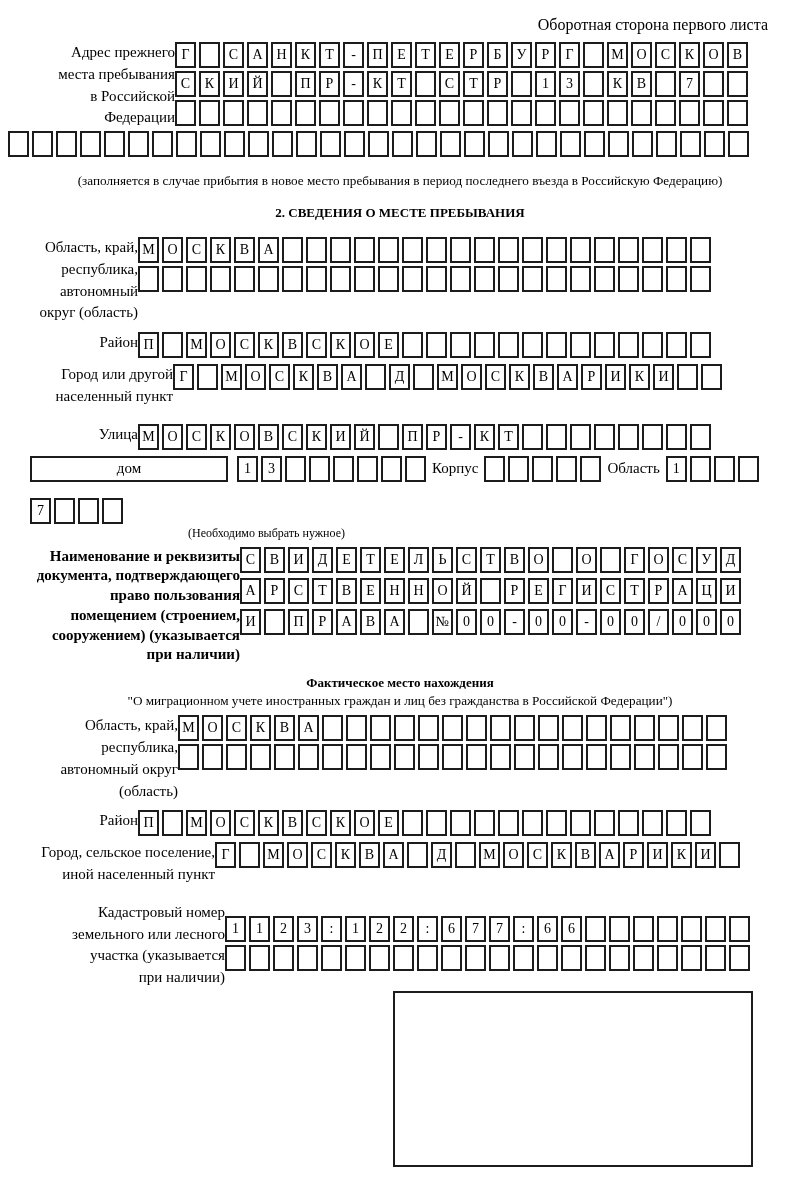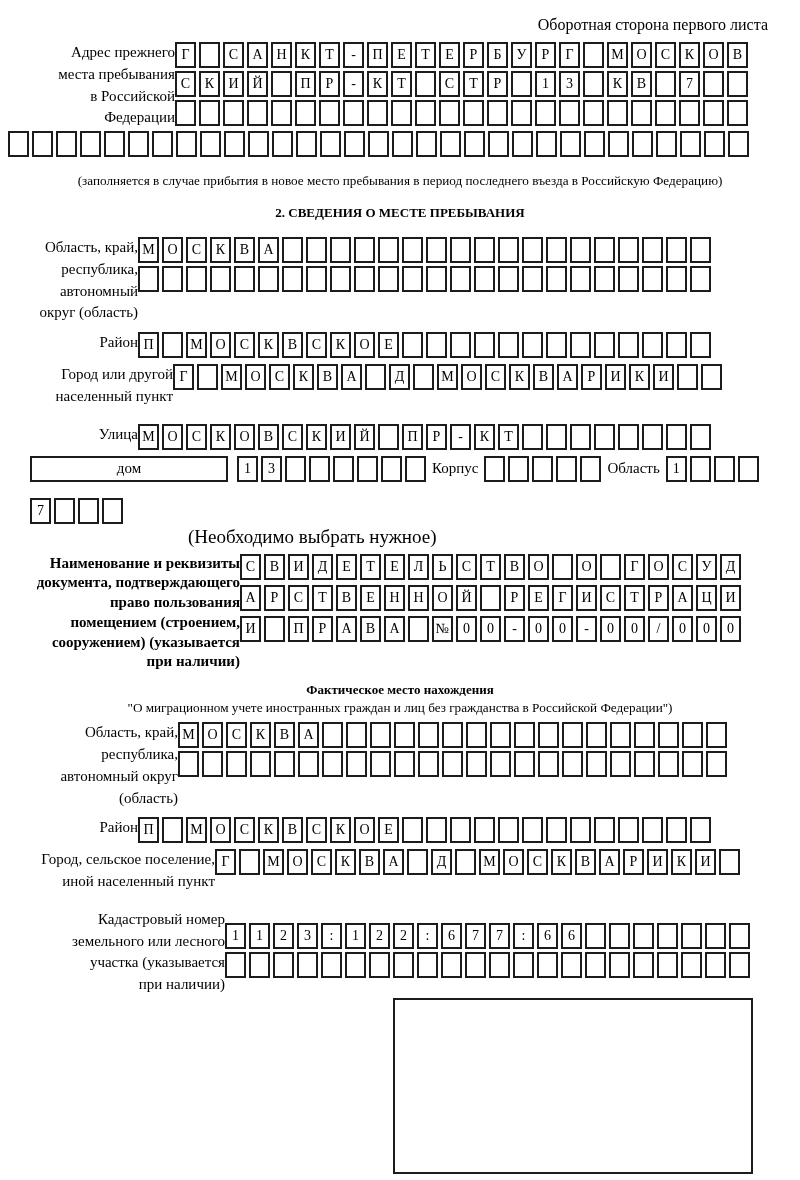--- a/index.html
+++ b/index.html
@@ -53,21 +53,21 @@
 
   .dom-row { display:flex; align-items:center; }
   .dom-row .midlabel { font-size:15px; margin:0 6px; white-space:nowrap; }
 
   .mesto-row { display:flex; align-items:center; font-size:15px; }
   .checkbox {
     width:22px; height:24px; border:2px solid #1c1c1c; box-sizing:border-box;
     display:flex; align-items:center; justify-content:center;
     font-size:15px; flex:0 0 auto;
   }
-  .mesto-note { font-size:19px; margin-left:158px; }
+  .mesto-note { font-size:12px; margin-left:158px; }
 
   .stamp-wrap { margin-left:363px; width:362px; }
   .stamp-box {
     width:360px; height:176px; box-sizing:border-box;
     border:2px solid #1c1c1c;
   }
 </style>
 </head>
 <body>
 

